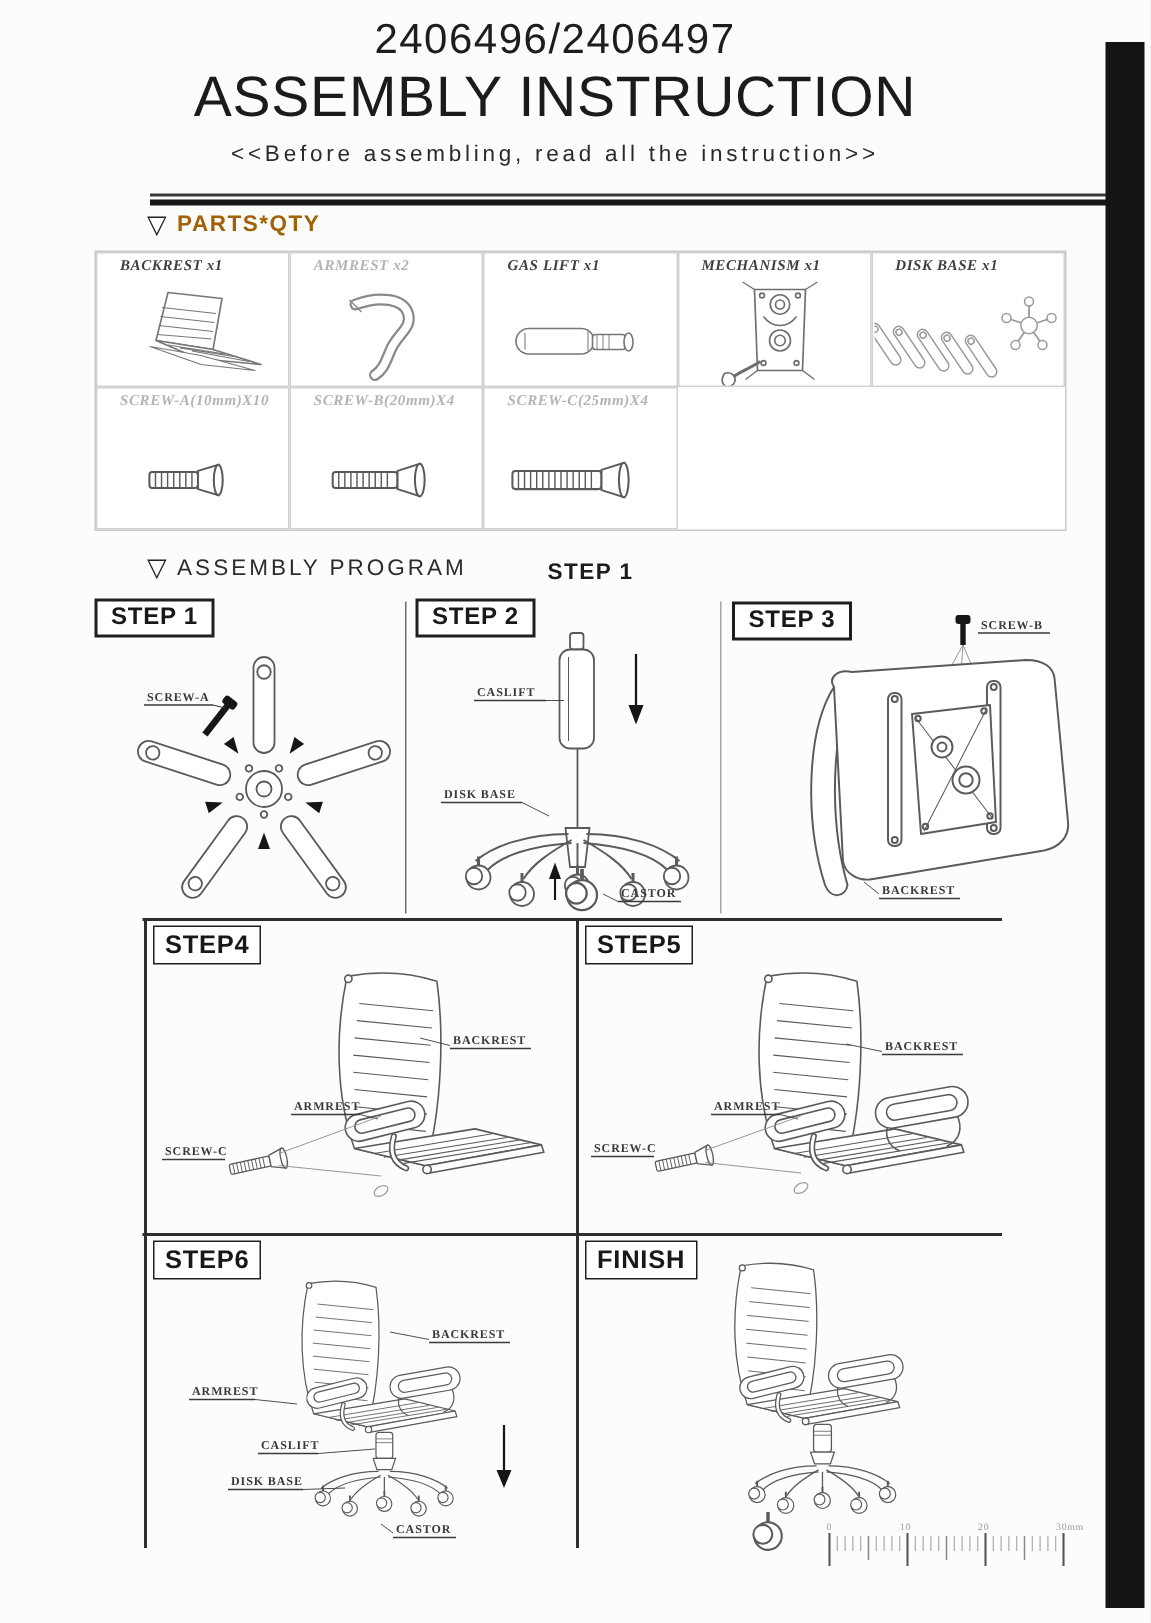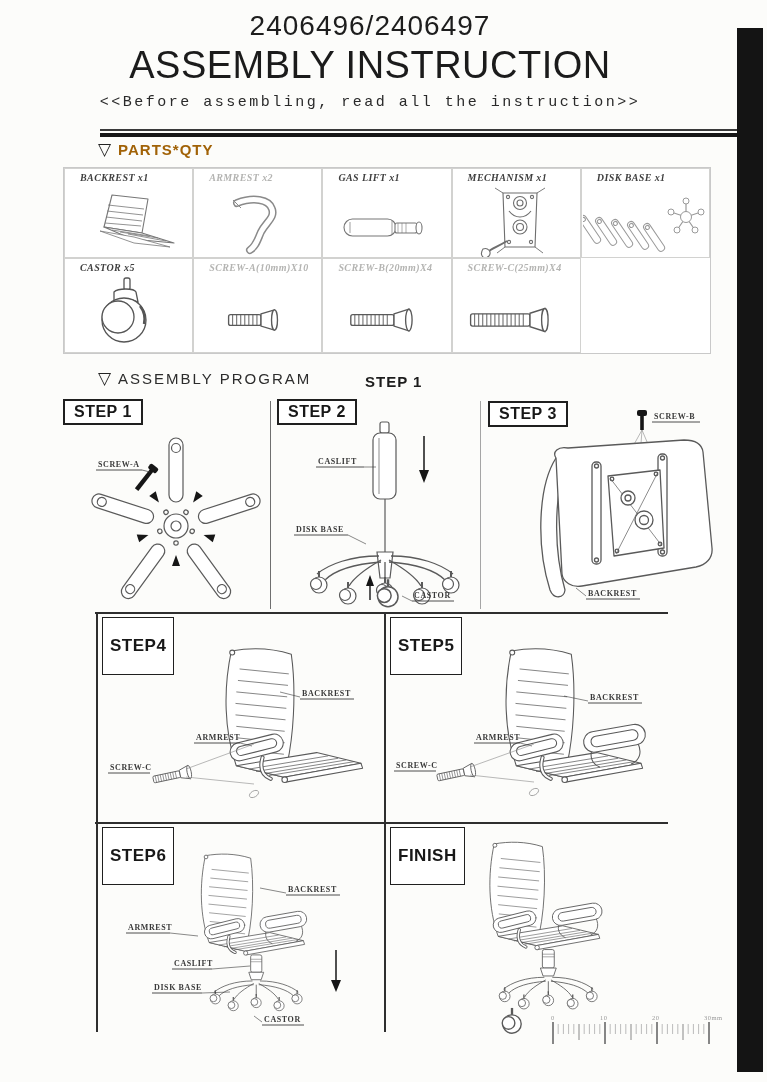--- a/index.html
+++ b/index.html
@@ -2,40 +2,40 @@
 <html><head>
 <meta charset="utf-8">
 <style>
   html,body{margin:0;padding:0;background:#e9e9e7;}
   #page{position:relative;width:767px;height:1082px;background:#fcfcfa;overflow:hidden;
         font-family:"Liberation Sans",sans-serif;color:#222;}
   .abs{position:absolute;}
   .center{text-align:center;}
   .model{top:10px;left:0;width:740px;font-size:28px;letter-spacing:1px;color:#1d1d1d;}
   .title{top:44px;left:0;width:740px;font-size:38px;letter-spacing:0.5px;color:#1b1b1b;}
-  .subtitle{top:94px;left:0;width:740px;font-family:Liberation Mono, monospace;
+  .subtitle{top:94px;left:0;width:740px;font-family:Liberation Sans, sans-serif;
             font-size:15px;letter-spacing:2.5px;color:#2a2a2a;text-align:center;}
   .rule{left:100px;top:129px;width:640px;}
   .rule .t{height:2px;background:#3a3a3a;}
   .rule .b{height:4px;background:#161616;margin-top:2px;}
   .sec-head{display:flex;align-items:center;gap:7px;}
   .tri{font-size:17px;color:#222;line-height:1;}
   .sec-head .txt{font-weight:bold;font-size:15px;letter-spacing:1px;color:#a16207;}
   .sec-head.light .txt{font-weight:normal;font-size:15px;letter-spacing:2px;color:#2c2c2c;}
   .float-step{font-weight:bold;font-size:15px;letter-spacing:1px;color:#1c1c1c;}
   #parts-table{left:63px;top:167px;width:646px;height:185px;display:grid;
      grid-template-columns:repeat(5,1fr);grid-template-rows:90px 95px;
      border:1px solid #c9c9c9;background:#fff;}
   .pcell{position:relative;border:1px solid #d2d2d0;display:flex;align-items:flex-end;justify-content:center;}
   .plabel{position:absolute;top:3px;left:15px;font-family:"Liberation Serif",serif;
      font-weight:bold;font-size:10px;letter-spacing:0.4px;color:#3f3f3f;white-space:nowrap;font-style:italic;}
   .plabel.light{color:#b4b4b2;}
   .box-label{display:inline-block;border:2px solid #1f1f1f;background:#fff;
      padding:2px 9px;font-weight:bold;font-size:16px;color:#181818;letter-spacing:0.5px;}
-  .box-label.big{font-size:17px;padding:18px 7px;border-width:1.6px;}
+  .box-label.big{font-size:17px;padding:2px 7px;border-width:1.6px;}
   .box-label.thin{font-weight:bold;}
   .vline{width:1px;background:#6f6f6f;}
   .vline.faint{background:#a5a5a5;}
   .hline{height:2px;background:#2e2e2e;}
   .vline2{width:2px;background:#2e2e2e;}
   .blackbar{left:737px;top:28px;width:26px;height:1044px;background:#141414;}
   svg text{font-family:"Liberation Serif",serif;font-weight:bold;fill:#3a3a3a;}
   .ann{font-size:8px;letter-spacing:0.6px;}
   .ruler-lab{font-size:6.5px;font-weight:normal;fill:#9a9a9a;letter-spacing:0.5px;}
 </style>
@@ -212,32 +212,20 @@
               <circle cx="15" cy="-5" r="3"></circle>
               <circle cx="9" cy="13" r="3"></circle>
               <circle cx="-9" cy="13" r="3"></circle>
               <circle cx="-15" cy="-5" r="3"></circle>
             <circle cx="0" cy="0" r="5.5"></circle>
           </g>
         </g>
       </svg>
     </div>
     <div class="pcell">
-      <span class="plabel">CASTOR x5</span>
-      <svg width="110" height="78" viewBox="0 0 110 78">
-        <g fill="#fff" stroke="#555" stroke-width="1.3">
-          <rect x="50" y="4" width="6" height="12" rx="2"></rect>
-          <path d="M40,18 C44,14 60,14 62,18 L64,28 C54,24 46,24 40,28 Z"></path>
-          <circle cx="50" cy="46" r="22"></circle>
-          <circle cx="44" cy="43" r="16"></circle>
-          <path d="M66,32 A22,22 0 0,1 70,50" fill="none" stroke-width="2.4"></path>
-        </g>
-      </svg>
-    </div>
-    <div class="pcell">
       <span class="plabel light">SCREW-A(10mm)X10</span>
       <svg width="110" height="70" viewBox="0 0 110 70">
         <use href="#g-screw-a" transform="translate(58,38) scale(1.35)"></use>
       </svg>
     </div>
     <div class="pcell">
       <span class="plabel light">SCREW-B(20mm)X4</span>
       <svg width="110" height="70" viewBox="0 0 110 70">
         <use href="#g-screw-b" transform="translate(62,38) scale(1.35)"></use>
       </svg>

